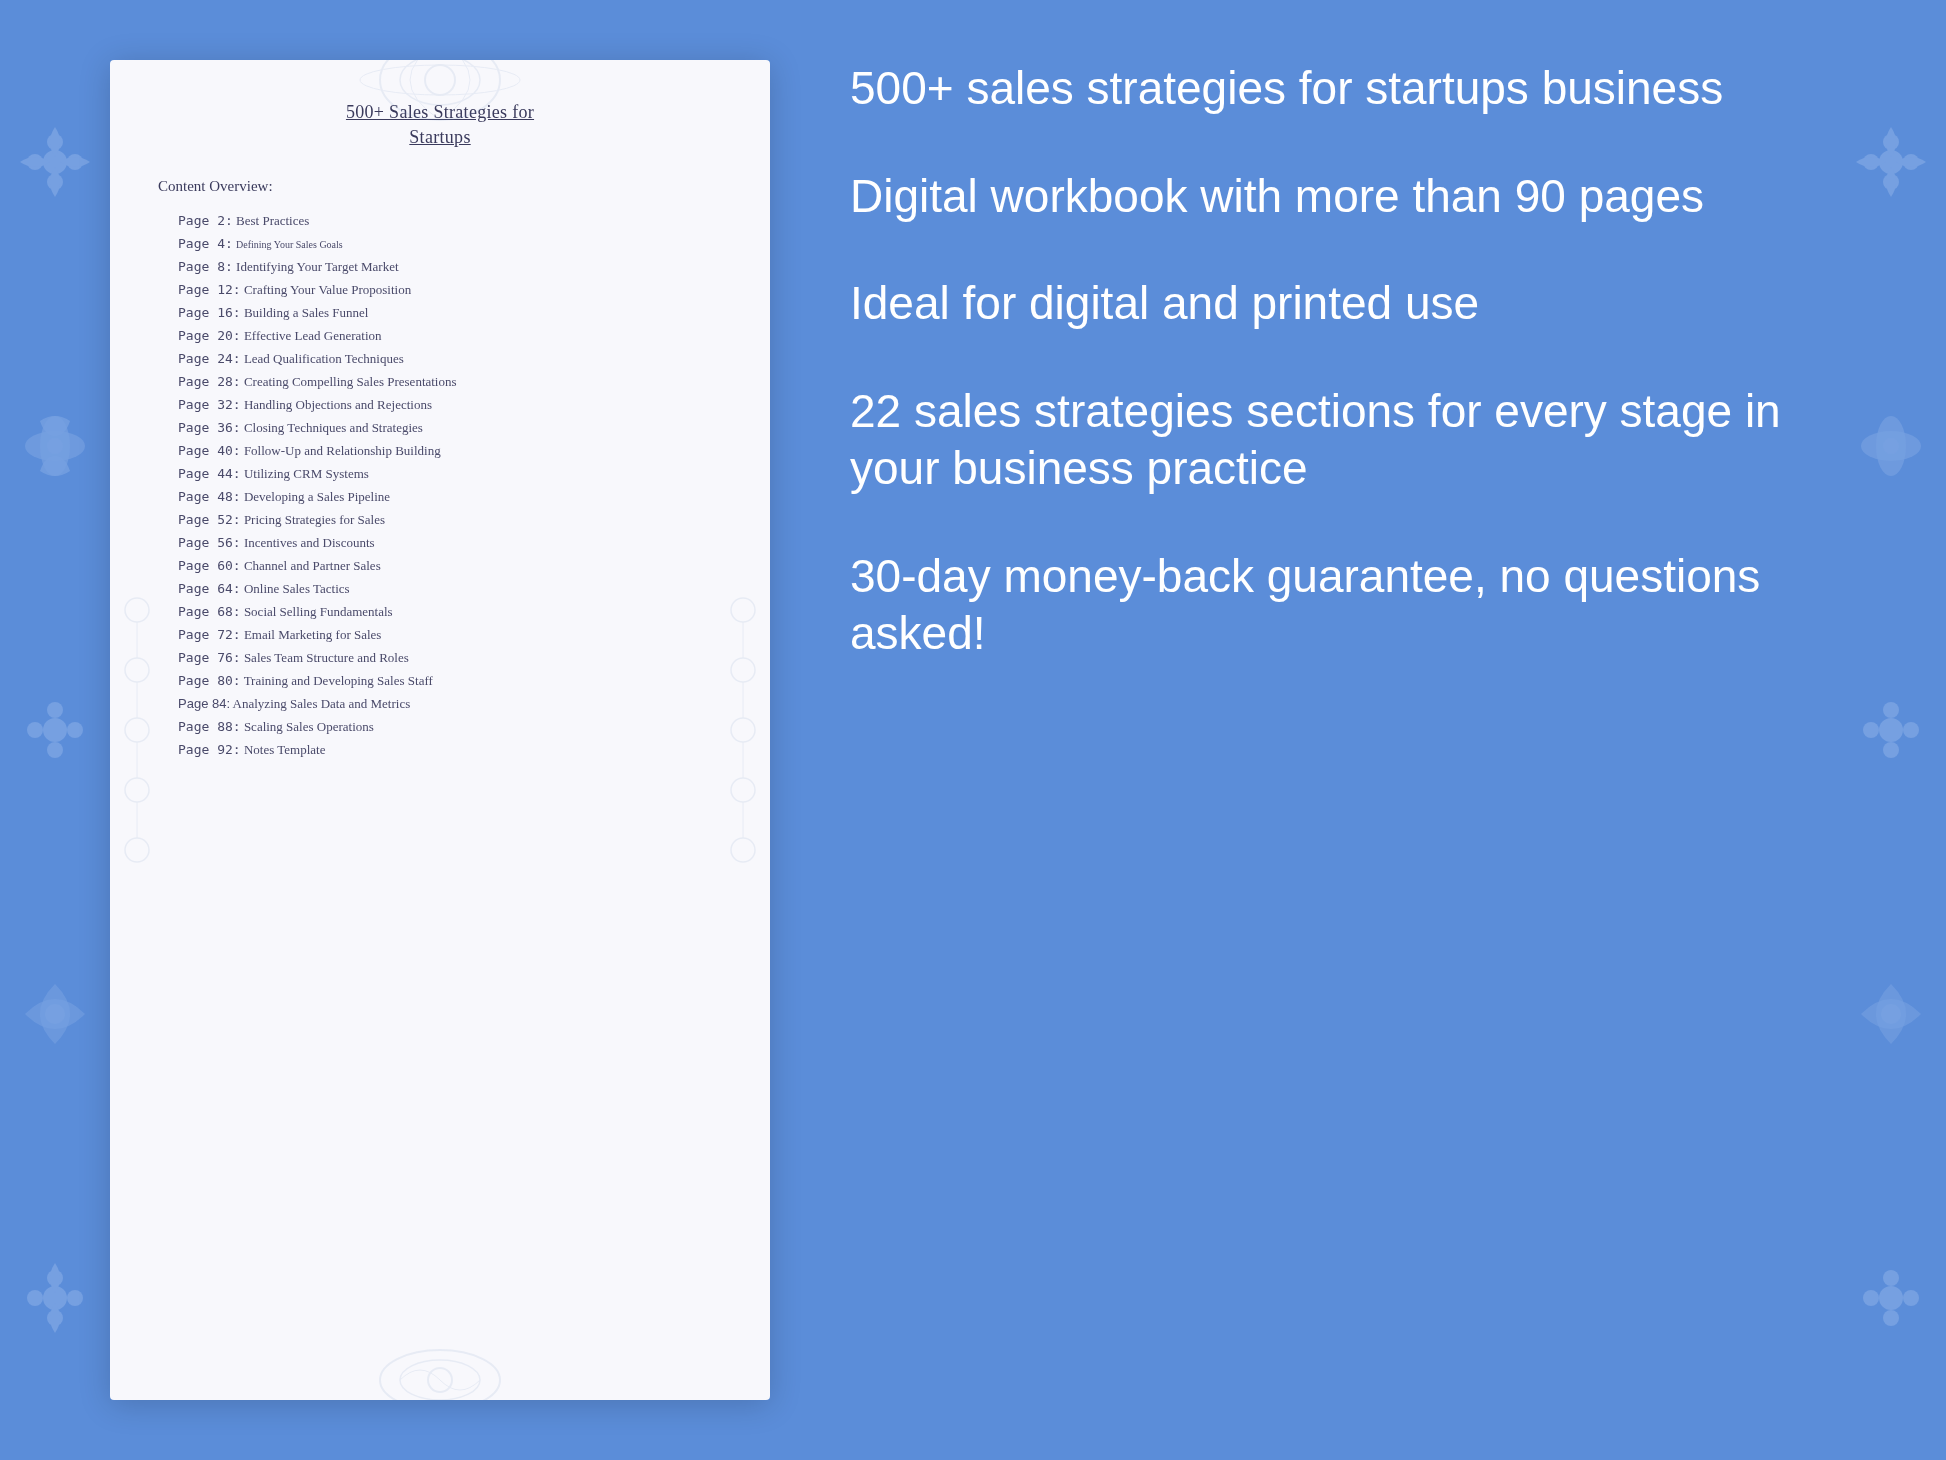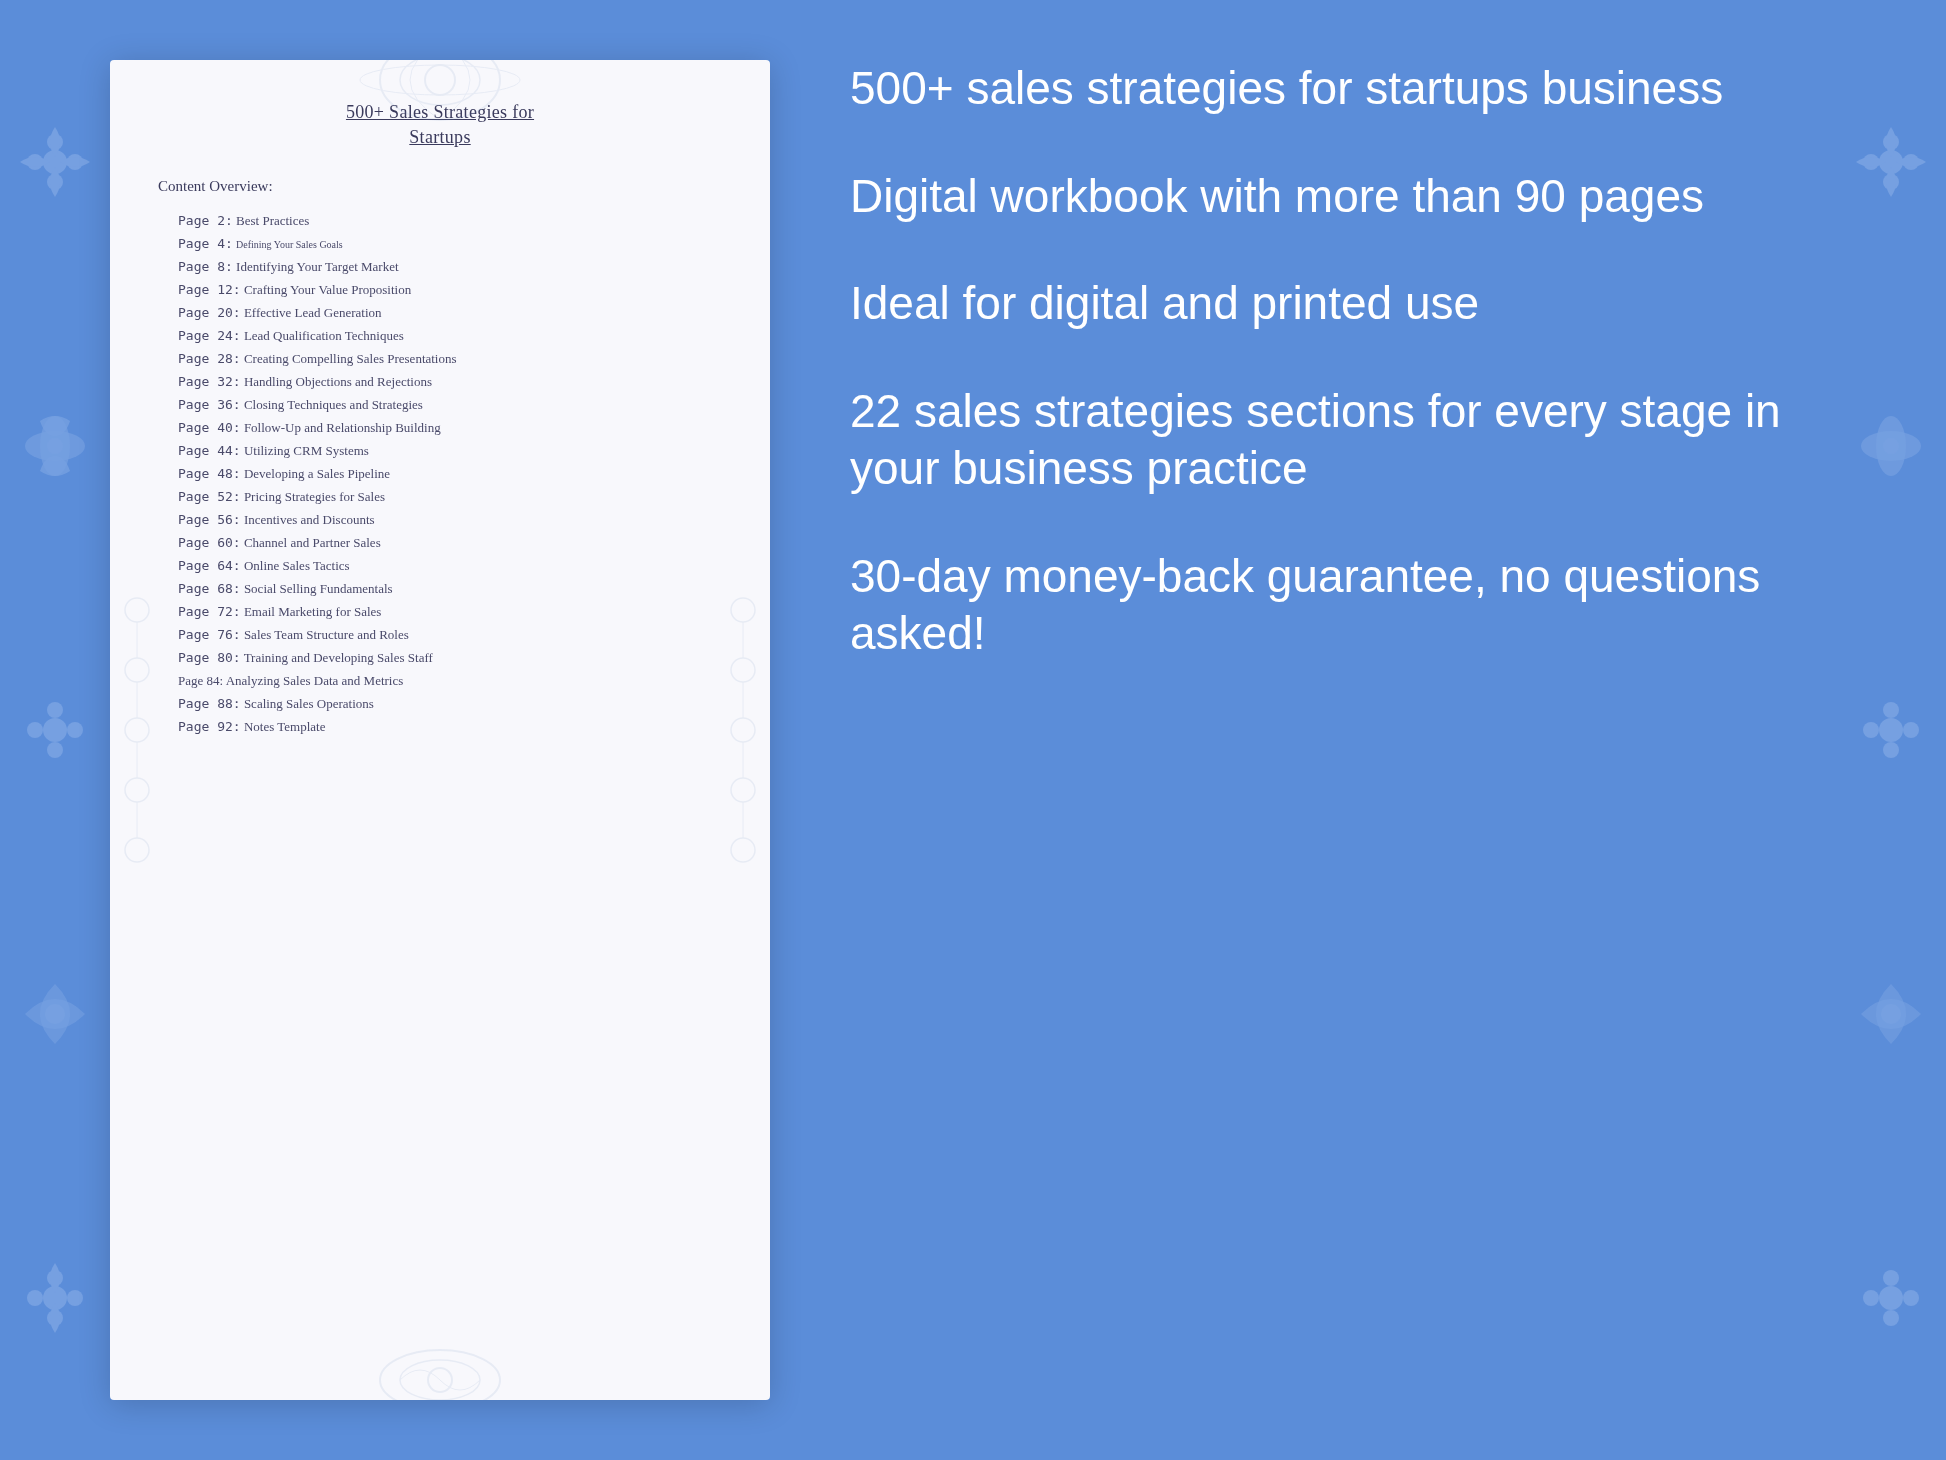--- a/index.html
+++ b/index.html
@@ -285,37 +285,38 @@
     <span>Startups</span>
   </div>
 
   <div class="toc-header">Content Overview:</div>
 
   <ul class="toc-list" id="toc-list">
       <li><span style="font-family:monospace; font-size:13px; color:#4a4a6a;">Page  2:</span>  <span style="color:#4a4a6a; font-size:13px;">Best Practices</span></li>
       <li><span style="font-family:monospace; font-size:13px; color:#4a4a6a;">Page  4:</span>  <span style="color:#4a4a6a; font-size:10px;">Defining Your Sales Goals</span></li>
       <li><span style="font-family:monospace; font-size:13px; color:#4a4a6a;">Page  8:</span>  <span style="color:#4a4a6a; font-size:13px;">Identifying Your Target Market</span></li>
       <li><span style="font-family:monospace; font-size:13px; color:#4a4a6a;">Page 12:</span>  <span style="color:#4a4a6a; font-size:13px;">Crafting Your Value Proposition</span></li>
+      <li><span style="font-family:monospace; font-size:13px; color:#4a4a6a;">Page 16:</span>  <span style="color:#4a4a6a; font-size:13px;">Building a Sales Funnel</span></li>
       <li><span style="font-family:monospace; font-size:13px; color:#4a4a6a;">Page 20:</span>  <span style="color:#4a4a6a; font-size:13px;">Effective Lead Generation</span></li>
       <li><span style="font-family:monospace; font-size:13px; color:#4a4a6a;">Page 24:</span>  <span style="color:#4a4a6a; font-size:13px;">Lead Qualification Techniques</span></li>
       <li><span style="font-family:monospace; font-size:13px; color:#4a4a6a;">Page 28:</span>  <span style="color:#4a4a6a; font-size:13px;">Creating Compelling Sales Presentations</span></li>
       <li><span style="font-family:monospace; font-size:13px; color:#4a4a6a;">Page 32:</span>  <span style="color:#4a4a6a; font-size:13px;">Handling Objections and Rejections</span></li>
       <li><span style="font-family:monospace; font-size:13px; color:#4a4a6a;">Page 36:</span>  <span style="color:#4a4a6a; font-size:13px;">Closing Techniques and Strategies</span></li>
       <li><span style="font-family:monospace; font-size:13px; color:#4a4a6a;">Page 40:</span>  <span style="color:#4a4a6a; font-size:13px;">Follow-Up and Relationship Building</span></li>
       <li><span style="font-family:monospace; font-size:13px; color:#4a4a6a;">Page 44:</span>  <span style="color:#4a4a6a; font-size:13px;">Utilizing CRM Systems</span></li>
       <li><span style="font-family:monospace; font-size:13px; color:#4a4a6a;">Page 48:</span>  <span style="color:#4a4a6a; font-size:13px;">Developing a Sales Pipeline</span></li>
       <li><span style="font-family:monospace; font-size:13px; color:#4a4a6a;">Page 52:</span>  <span style="color:#4a4a6a; font-size:13px;">Pricing Strategies for Sales</span></li>
       <li><span style="font-family:monospace; font-size:13px; color:#4a4a6a;">Page 56:</span>  <span style="color:#4a4a6a; font-size:13px;">Incentives and Discounts</span></li>
       <li><span style="font-family:monospace; font-size:13px; color:#4a4a6a;">Page 60:</span>  <span style="color:#4a4a6a; font-size:13px;">Channel and Partner Sales</span></li>
       <li><span style="font-family:monospace; font-size:13px; color:#4a4a6a;text-align:right;">Page 64:</span>  <span style="color:#4a4a6a; font-size:13px;">Online Sales Tactics</span></li>
       <li><span style="font-family:monospace; font-size:13px; color:#4a4a6a;">Page 68:</span>  <span style="color:#4a4a6a; font-size:13px;">Social Selling Fundamentals</span></li>
       <li><span style="font-family:monospace; font-size:13px; color:#4a4a6a;">Page 72:</span>  <span style="color:#4a4a6a; font-size:13px;">Email Marketing for Sales</span></li>
       <li><span style="font-family:monospace; font-size:13px; color:#4a4a6a;">Page 76:</span>  <span style="color:#4a4a6a; font-size:13px;">Sales Team Structure and Roles</span></li>
       <li><span style="font-family:monospace; font-size:13px; color:#4a4a6a;">Page 80:</span>  <span style="color:#4a4a6a; font-size:13px;">Training and Developing Sales Staff</span></li>
-      <li><span style="font-family:Liberation Serif, serif; font-size:13px; color:#4a4a6a;margin-top:33px;">Page 84:</span>  <span style="color:#4a4a6a; font-size:13px;">Analyzing Sales Data and Metrics</span></li>
+      <li><span style="font-family:Liberation Sans, sans-serif; font-size:13px; color:#4a4a6a;margin-top:33px;">Page 84:</span>  <span style="color:#4a4a6a; font-size:13px;">Analyzing Sales Data and Metrics</span></li>
       <li><span style="font-family:monospace; font-size:13px; color:#4a4a6a;">Page 88:</span>  <span style="color:#4a4a6a; font-size:13px;">Scaling Sales Operations</span></li>
       <li><span style="font-family:monospace; font-size:13px; color:#4a4a6a;">Page 92:</span>  <span style="color:#4a4a6a; font-size:13px;">Notes Template</span></li>
     </ul>
 
   <svg class="watermark-bottom" viewBox="0 0 200 80">
     <ellipse cx="100" cy="40" rx="60" ry="30" fill="none" stroke="#7090c0" stroke-width="2"></ellipse>
     <ellipse cx="100" cy="40" rx="40" ry="20" fill="none" stroke="#7090c0" stroke-width="1.5"></ellipse>
     <circle cx="100" cy="40" r="12" fill="none" stroke="#7090c0" stroke-width="2"></circle>
     <path d="M60 40 Q80 20 100 40 Q120 60 140 40" fill="none" stroke="#7090c0" stroke-width="1"></path>
   </svg>

